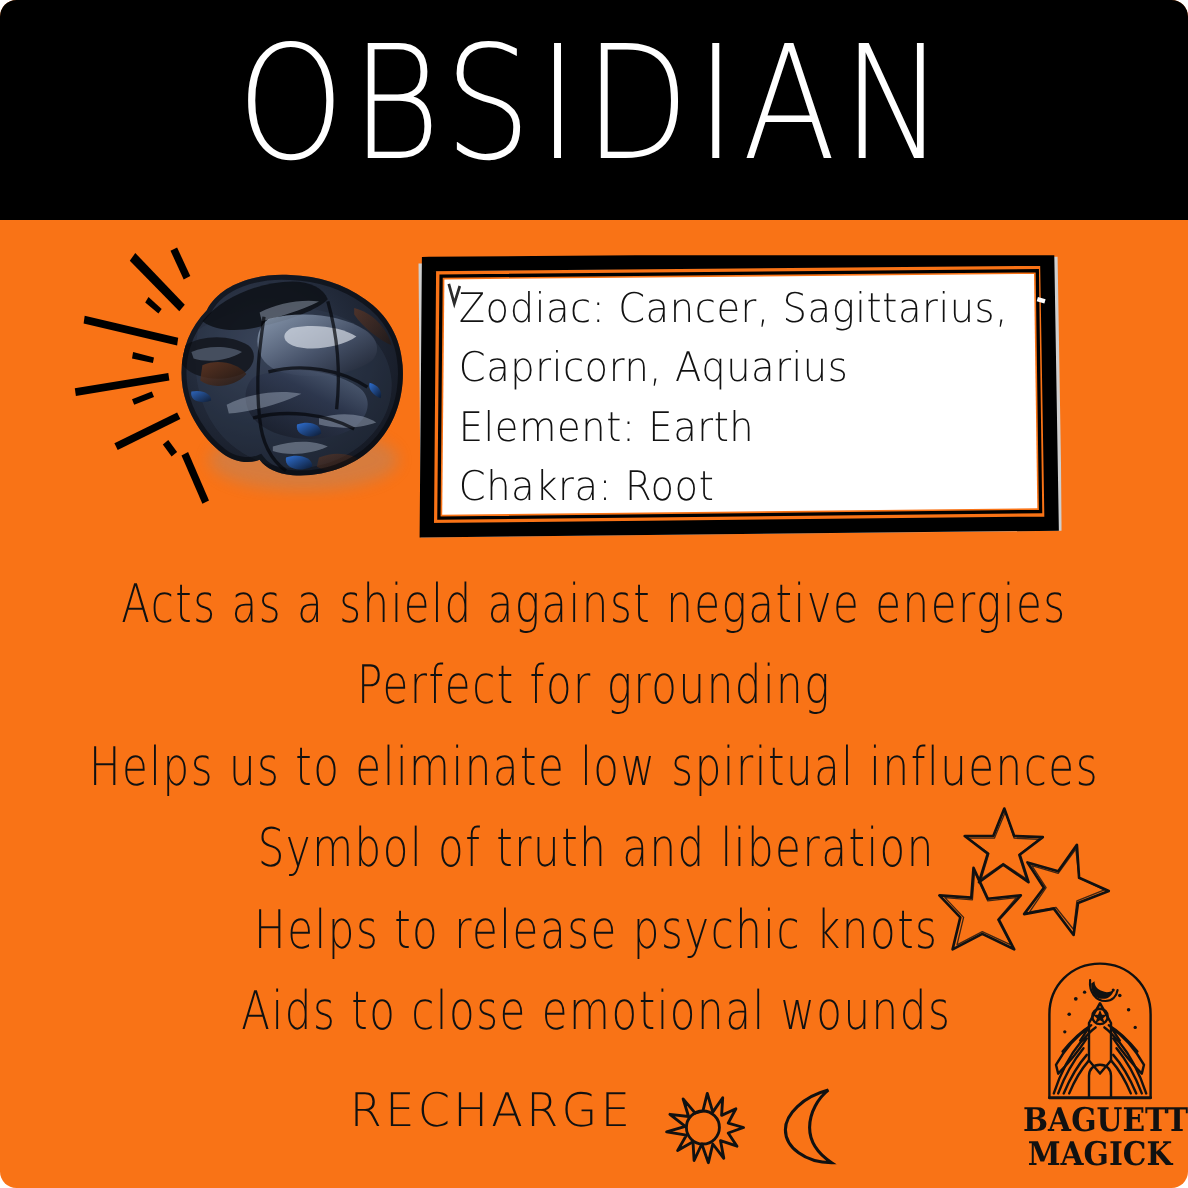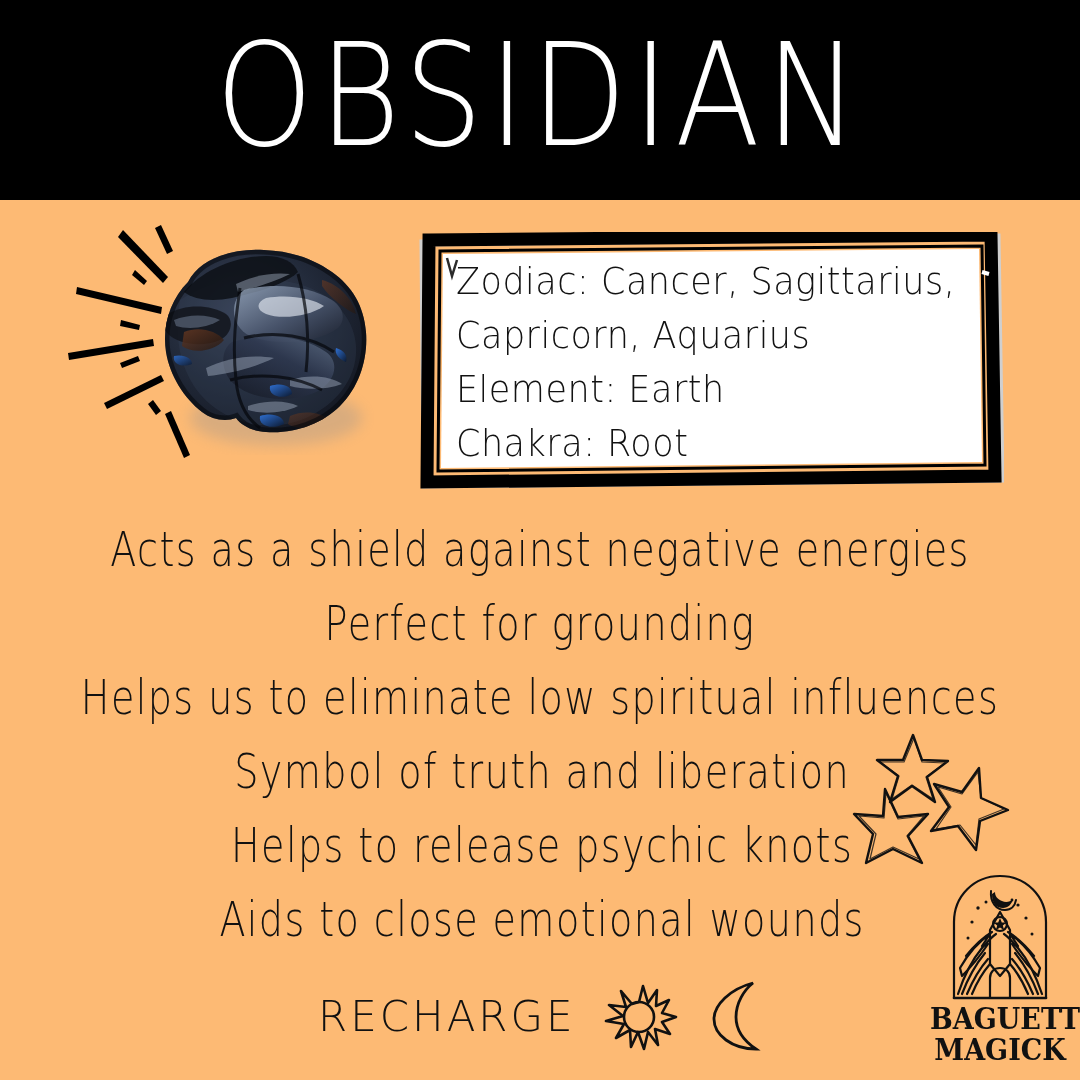--- a/index.html
+++ b/index.html
@@ -4,23 +4,24 @@
 <style>
   html, body {
     margin: 0;
     padding: 0;
     background: #ffffff;
   }
   #card {
     position: relative;
     width: 1080px;
     height: 1080px;
-    background: #fdba74;
+    background: #f97316;
     overflow: hidden;
     font-family: "DejaVu Sans", sans-serif;
+    border-radius: 15px;
   }
 
   
   #title-band {
     position: absolute;
     left: 0; top: 0;
     width: 1080px;
     height: 200px;
     background: #000000;
   }
@@ -58,21 +59,21 @@
   }
   #stone-img {
     position: absolute;
     left: 105px; top: 25px;
     width: 240px; height: 215px;
   }
 
   
   #info-box {
     position: absolute;
-    left: 416px; top: 232px;
+    left: 377px; top: 232px;
     width: 588px; height: 258px; text-decoration: underline;
   }
   #info-frame {
     position: absolute;
     left: 0; top: 0;
     width: 100%; height: 100%;
   }
   #info-lines {
     position: absolute;
     left: 40px; top: 22px;
@@ -123,21 +124,21 @@
     left: 852px; top: 732px;
     width: 178px; height: 134px;
   }
 
   
   #recharge-row {
     position: absolute;
     left: 318px; top: 985px;
     height: 62px;
     display: flex;
-    align-items: center;
+    align-items: flex-start;
   }
   #recharge-label {
     font-family: "DejaVu Sans", sans-serif;
     font-size: 42px;
     font-weight: 300;
     letter-spacing: 3px;
     color: #111111;
     transform: scaleY(1.0);
     white-space: nowrap;
   }

